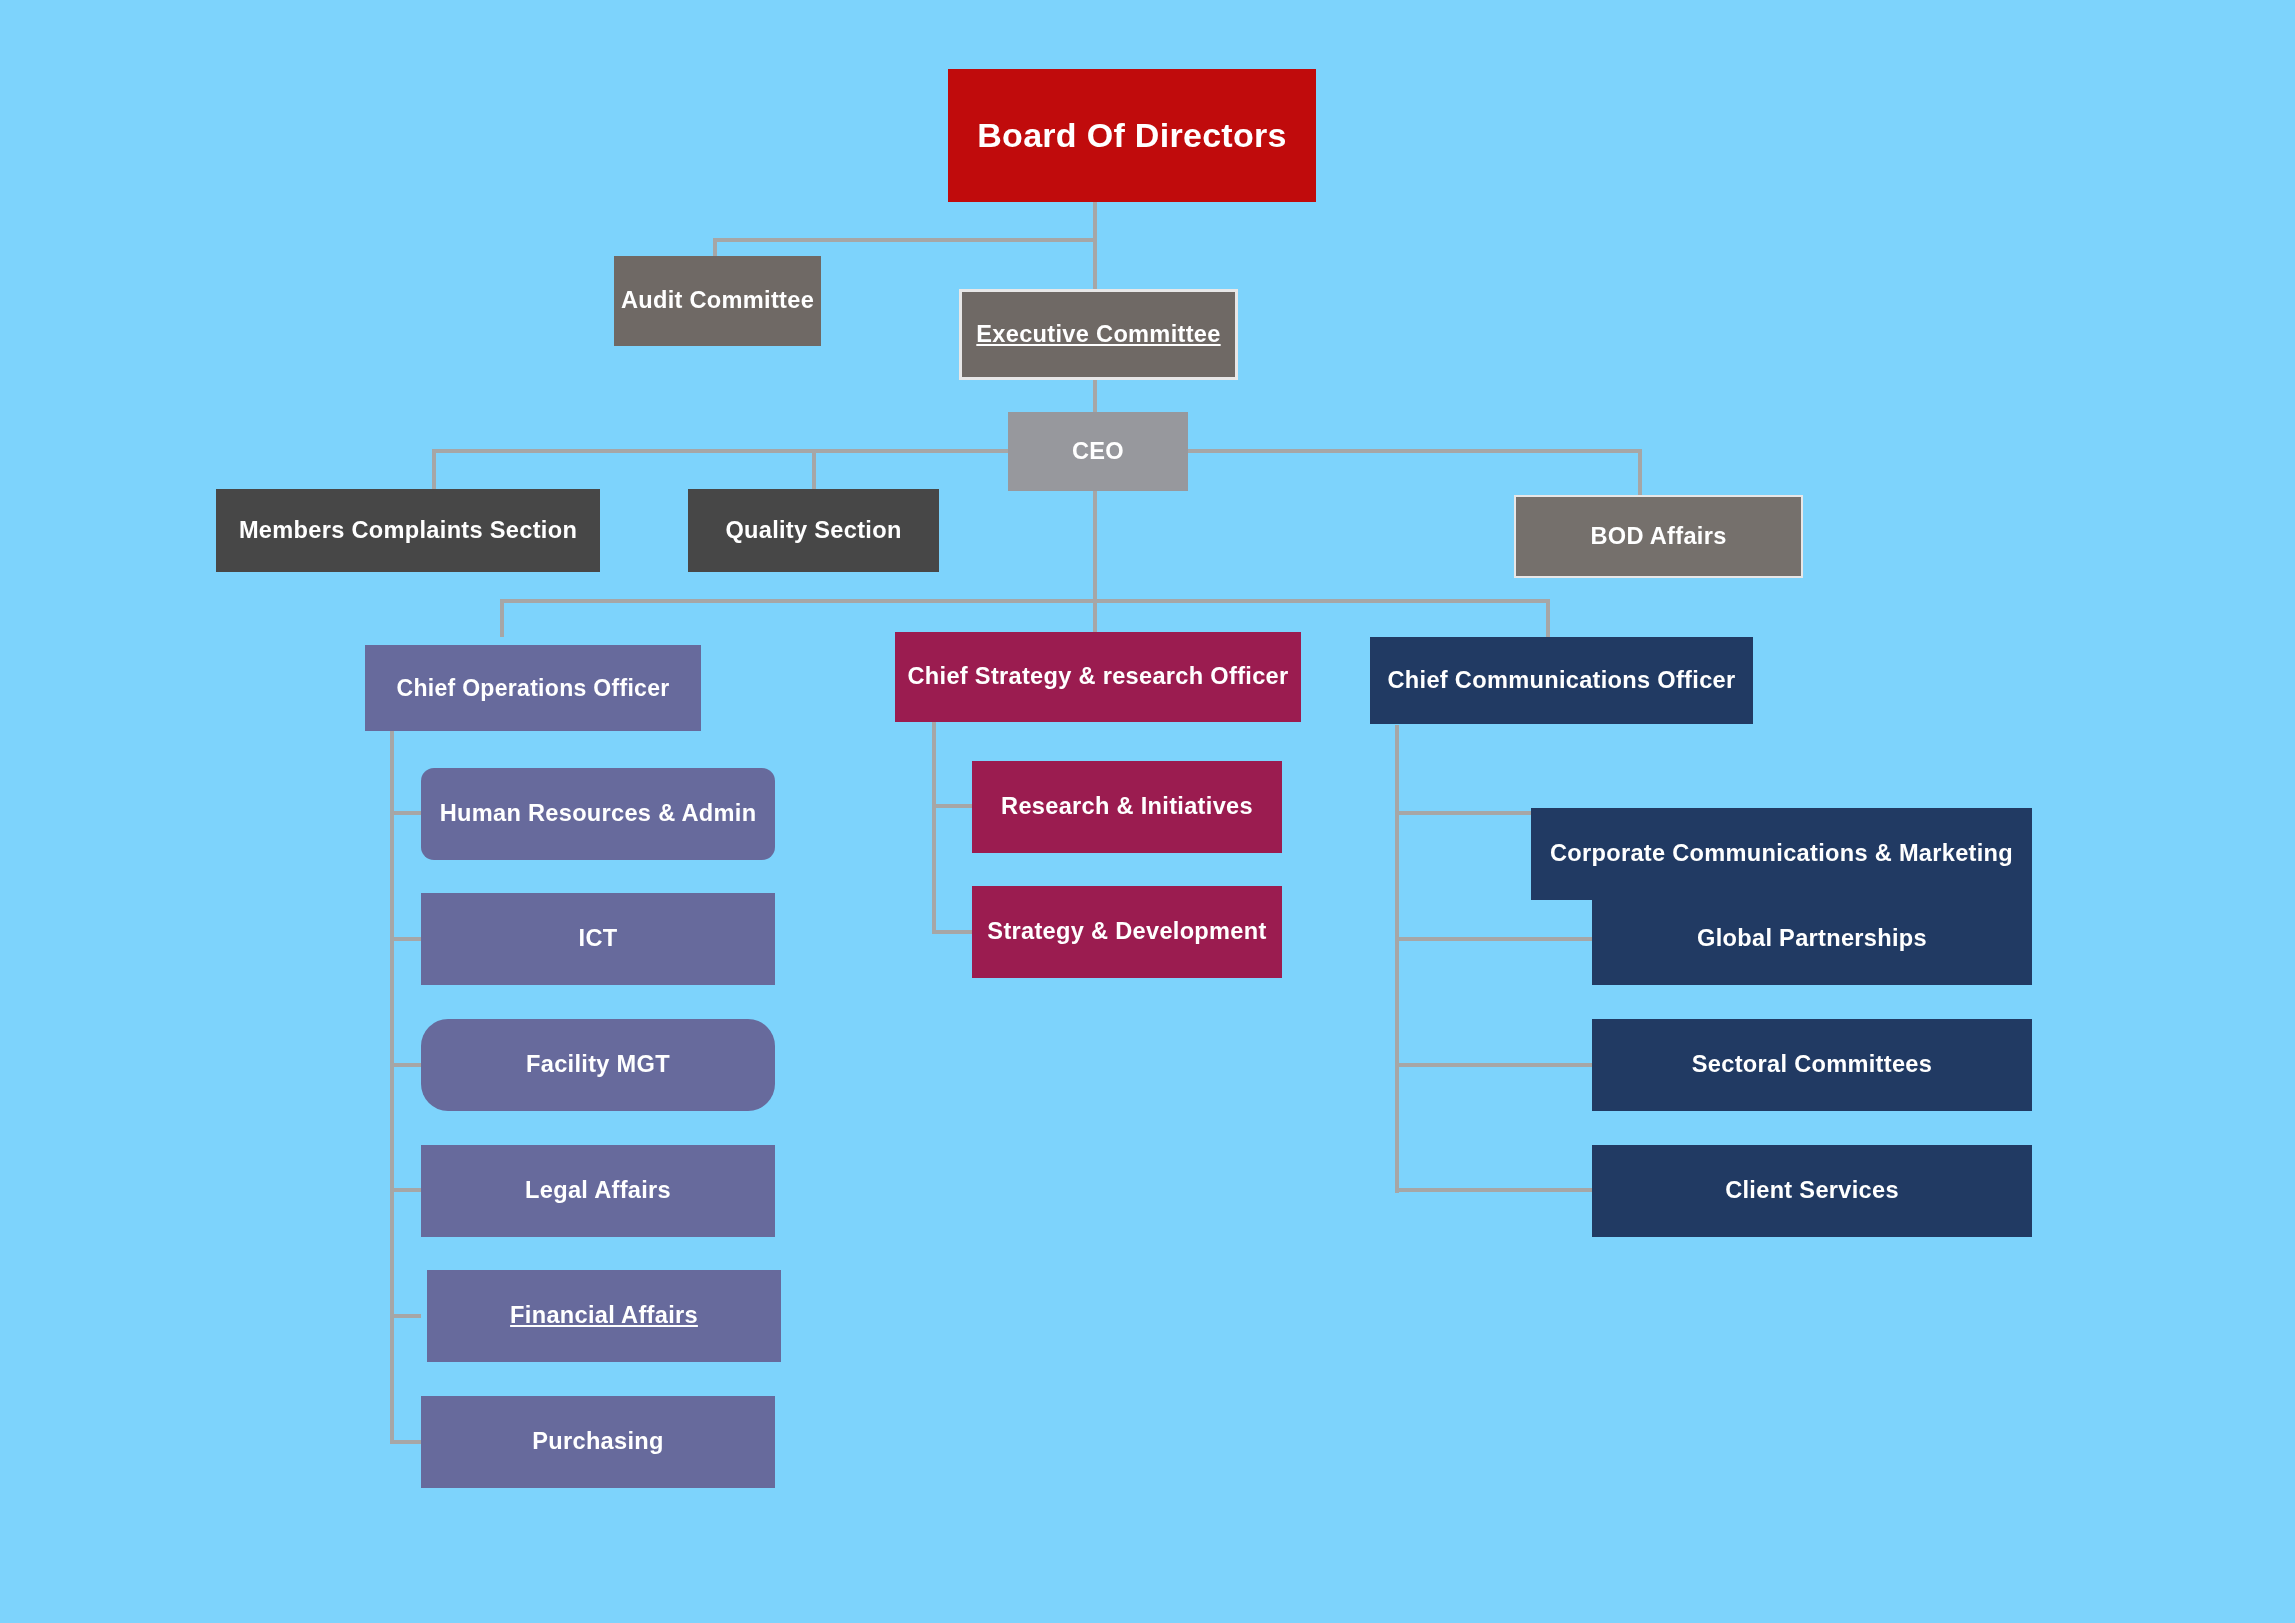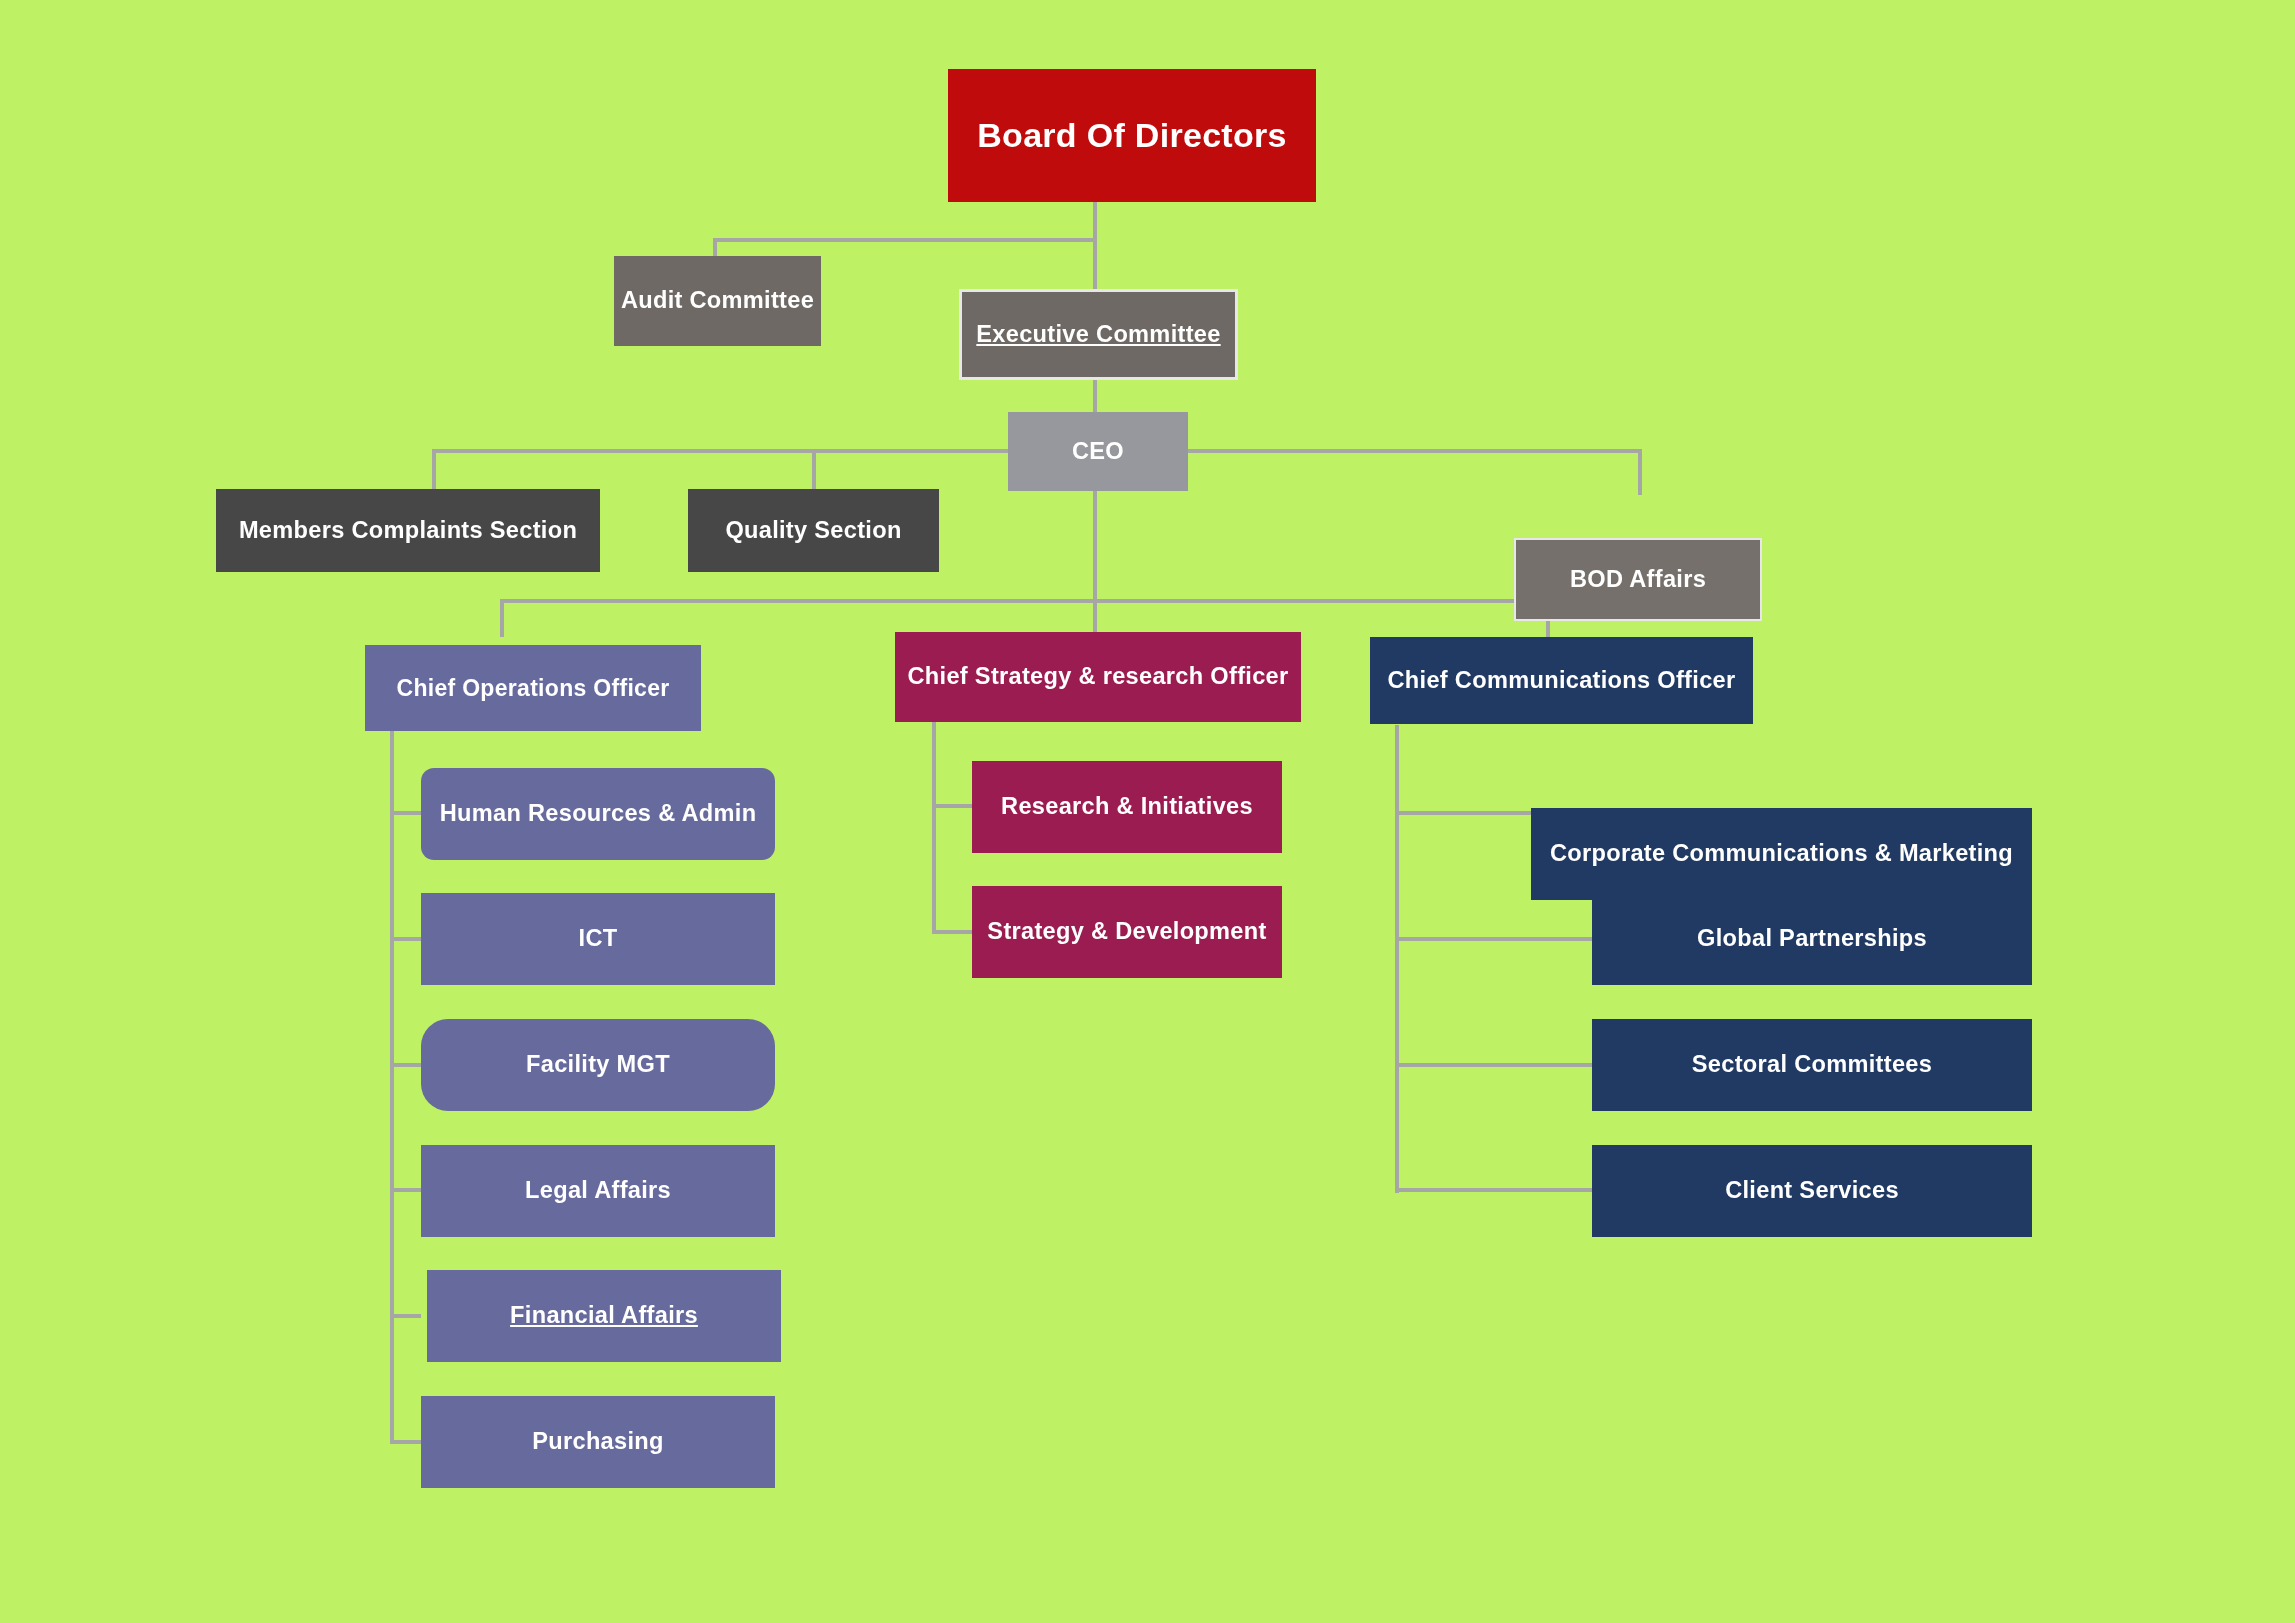--- a/index.html
+++ b/index.html
@@ -4,21 +4,21 @@
 <style>
   html, body {
     margin: 0;
     padding: 0;
     background: #ffffff;
   }
   #canvas {
     position: relative;
     width: 2295px;
     height: 1624px;
-    background: #bef264;
+    background: #7dd3fc;
     overflow: hidden;
     font-family: "Liberation Sans", "DejaVu Sans", sans-serif;
   }
   .node {
     position: absolute;
     box-sizing: border-box;
     display: flex;
     align-items: center;
     justify-content: center;
     text-align: center;
@@ -89,21 +89,21 @@
   <div class="node gray-warm" style="left:614px; top:256px; width:207px; height:90px; font-size:23.6px;">Audit Committee</div>
 
   <div class="node gray-warm bordered" style="left:959px; top:289px; width:279px; height:91px; font-size:23.6px;">Executive Committee</div>
 
   <div class="node gray-light" style="left:1008px; top:412px; width:180px; height:79px; font-size:23.6px;">CEO</div>
 
   <div class="node dark" style="left:216px; top:489px; width:384px; height:83px; font-size:23.6px;">Members Complaints Section</div>
 
   <div class="node dark" style="left:688px; top:489px; width:251px; height:83px; font-size:23.6px;">Quality Section</div>
 
-  <div class="node gray-bod" style="left:1514px; top:495px; width:248px; height:83px; font-size:23.6px;margin-top:43px;">BOD Affairs</div>
+  <div class="node gray-bod" style="left:1514px; top:495px; width:289px; height:83px; font-size:23.6px;">BOD Affairs</div>
 
   <div class="node purple" style="left:365px; top:637px; width:336px; height:86px; font-size:23px;margin-top:8px;">Chief Operations Officer</div>
 
   <div class="node maroon" style="left:895px; top:632px; width:406px; height:90px; font-size:23.6px;">Chief Strategy &amp; research Officer</div>
 
   <div class="node navy" style="left:1370px; top:637px; width:383px; height:87px; font-size:23.6px;">Chief Communications Officer</div>
 
   <div class="node purple" style="left:421px; top:768px; width:354px; height:92px; font-size:23.6px;border-radius:13px;">Human Resources &amp; Admin</div>
   <div class="node purple" style="left:421px; top:893px; width:354px; height:92px; font-size:23.6px;">ICT</div>
   <div class="node purple" style="left:421px; top:1019px; width:354px; height:92px; font-size:23.6px;border-radius:27px;">Facility MGT</div>

